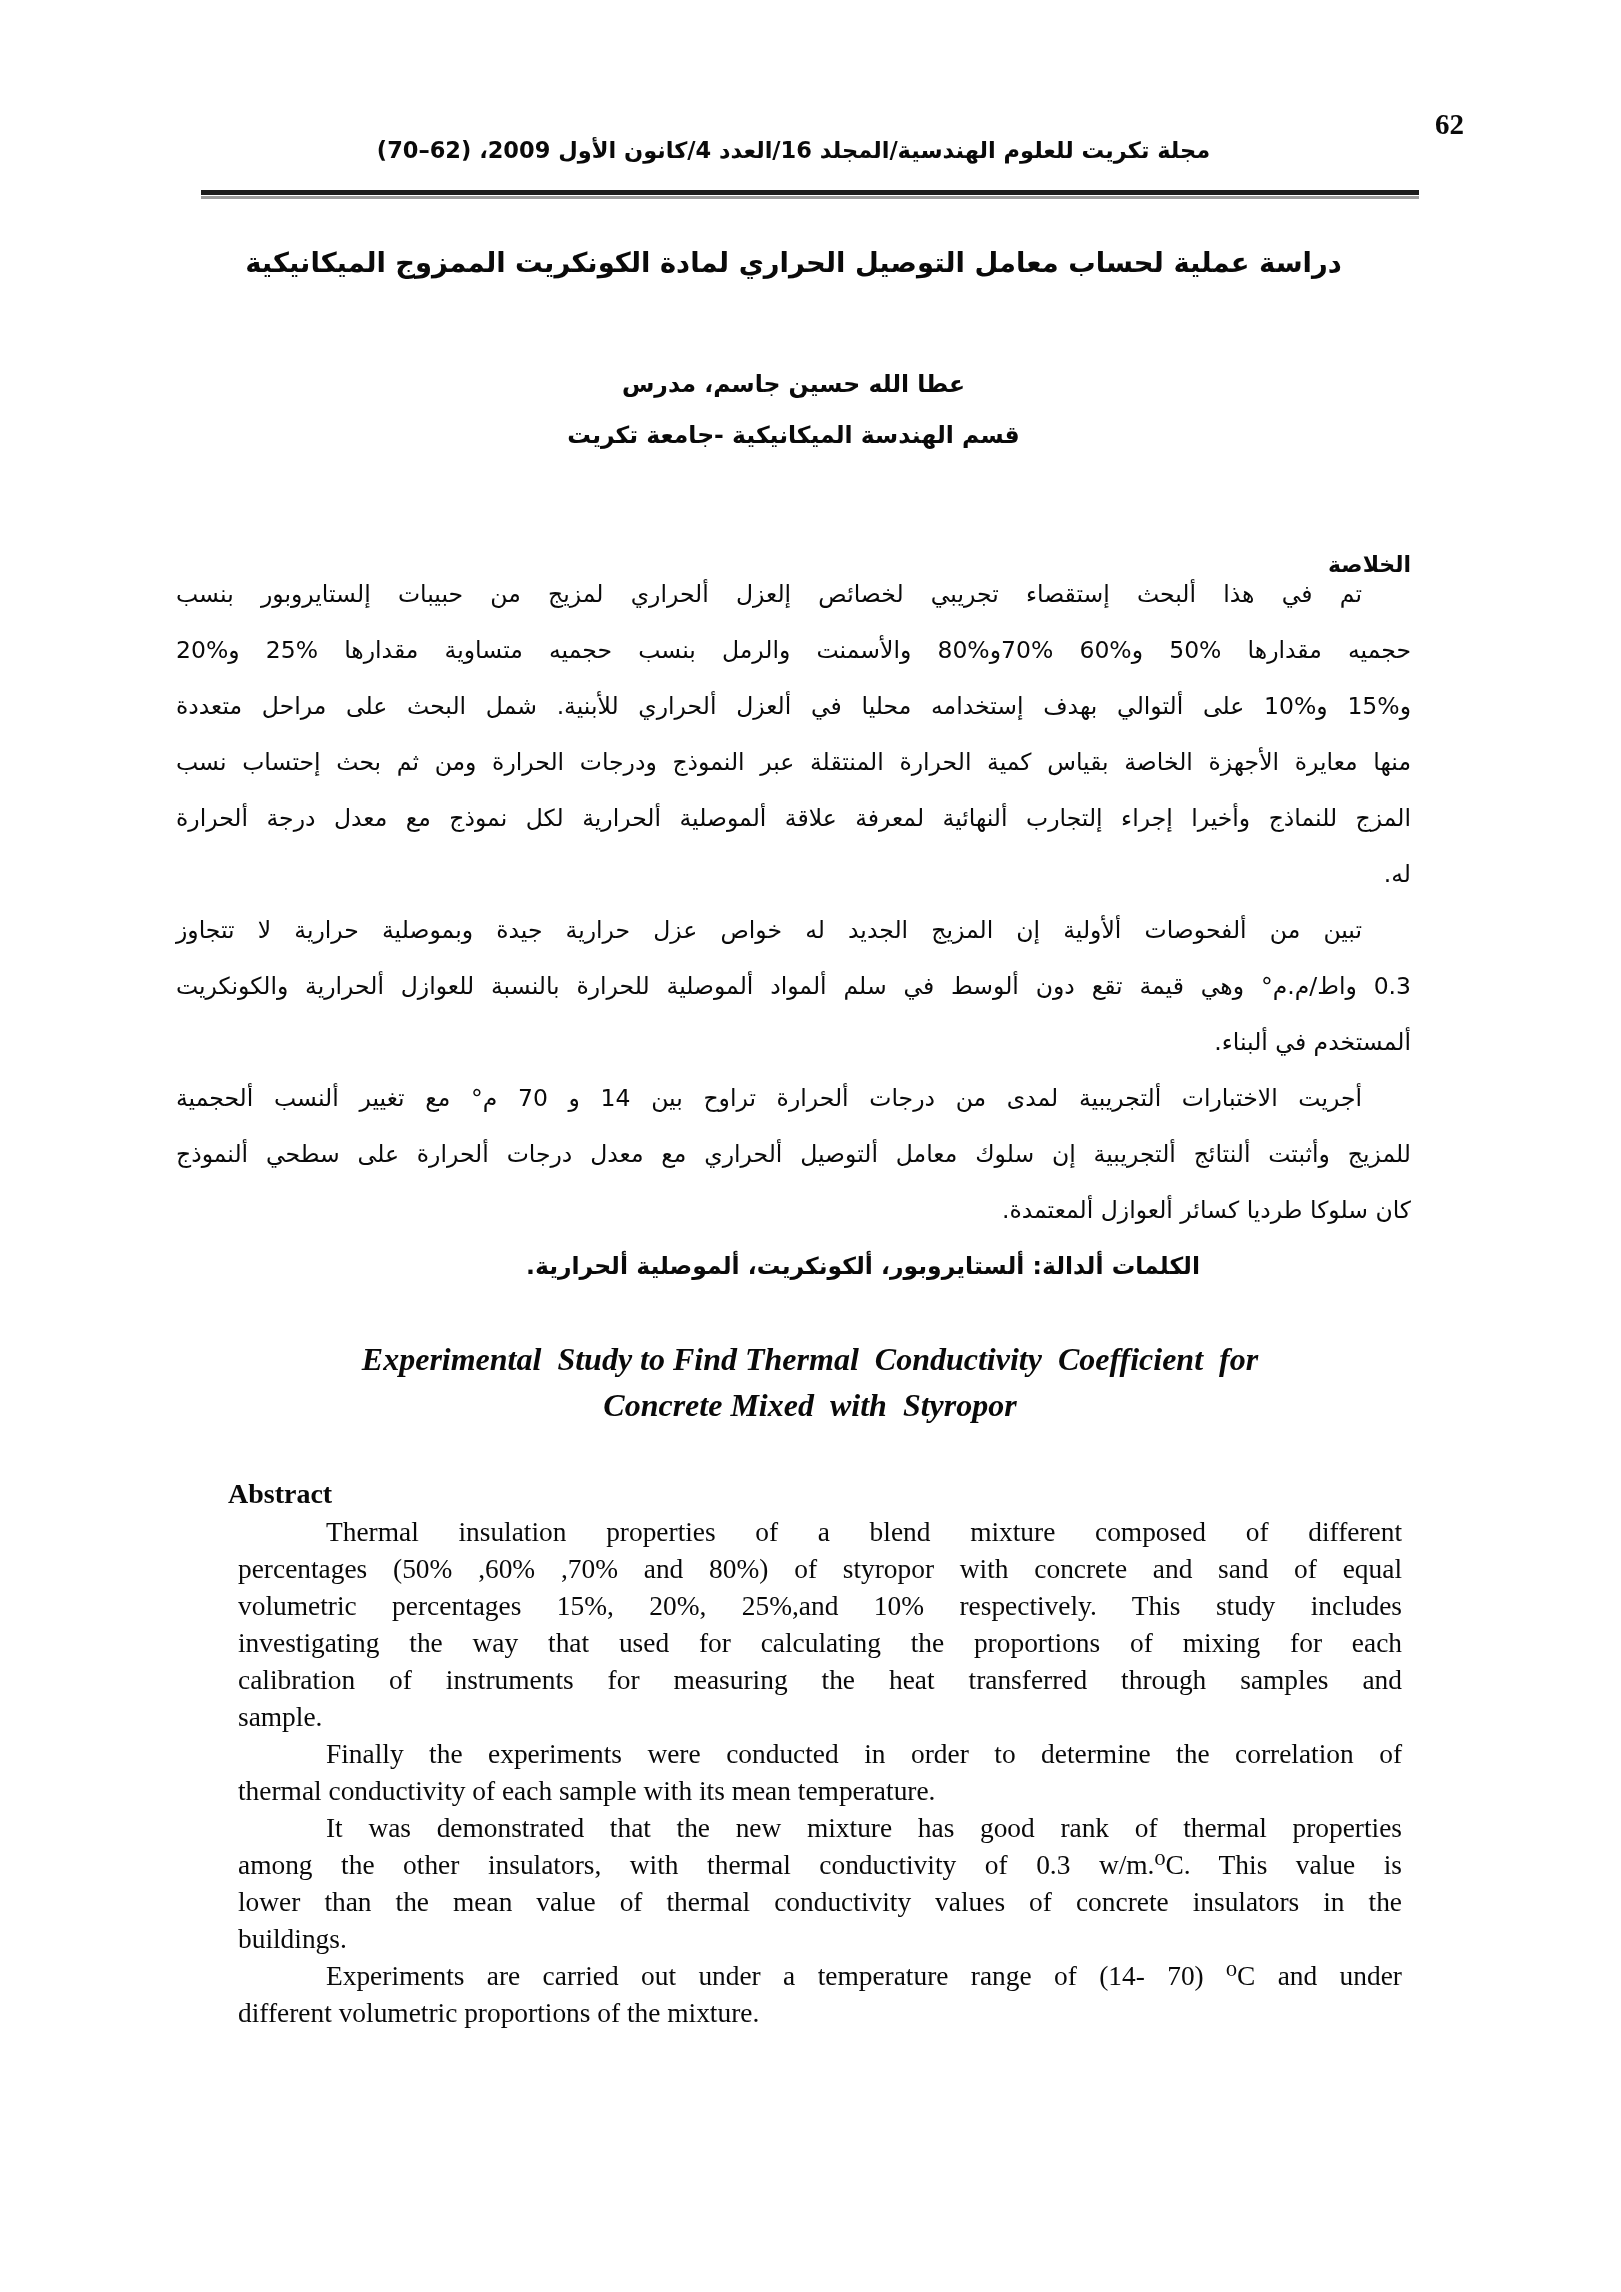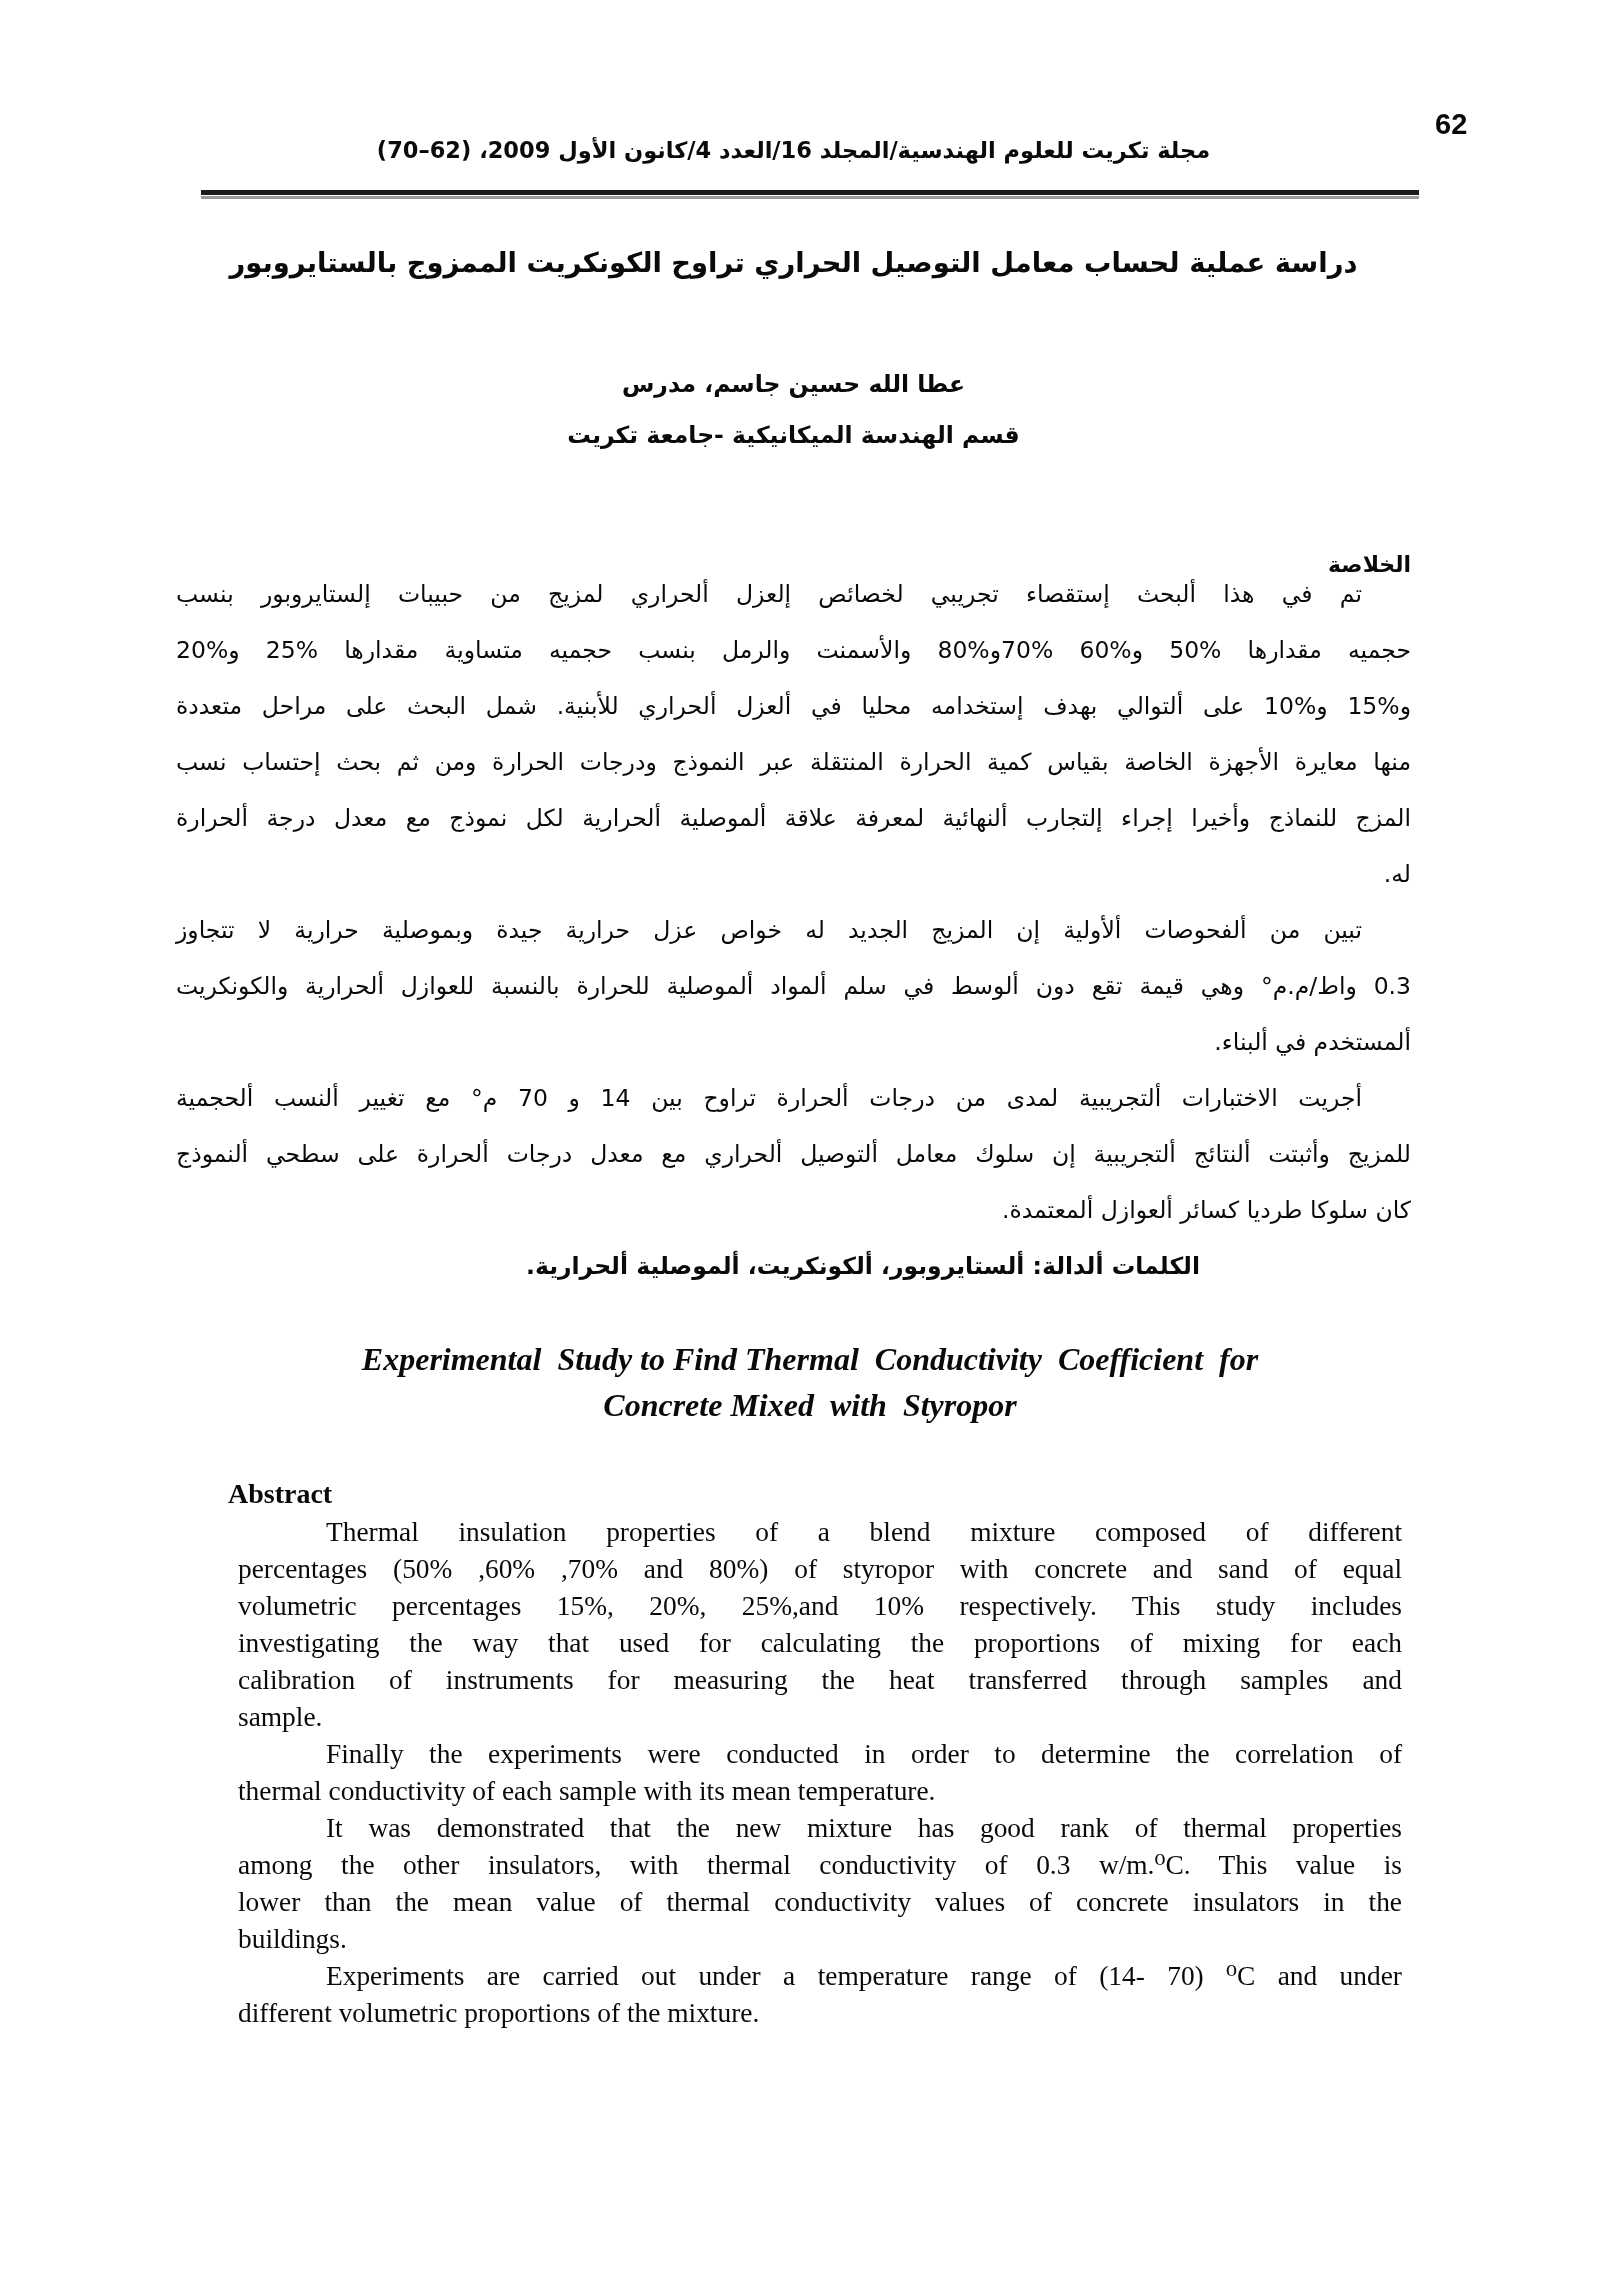--- a/index.html
+++ b/index.html
@@ -9,21 +9,21 @@
     position: relative;
     font-family: "Liberation Serif", "DejaVu Serif", serif;
     overflow: hidden;
   }
   .abs { position: absolute; }
 
   
   .page-number {
     left: 1435px; top: 108px;
     font-size: 29px; font-weight: bold;
-    font-family: Liberation Sans, sans-serif;
+    font-family: Liberation Serif, serif;
   }
   .journal-header {
     left: 176px; width: 1235px; top: 137px;
     direction: rtl; text-align: center;
     font-family: "DejaVu Sans", sans-serif;
     font-size: 22.5px; font-weight: bold;
   }
   .rule-black { left: 201px; width: 1218px; top: 190px; height: 4.9px; background: #1b1b1b; }
   .rule-gray  { left: 201px; width: 1218px; top: 196px; height: 2.9px; background: #9a9a9a; }
 
@@ -79,21 +79,21 @@
 </head>
 <body>
 
 <div class="abs page-number">62</div>
 
 <div class="abs journal-header" dir="rtl">مجلة تكريت للعلوم الهندسية/المجلد 16/العدد 4/كانون الأول 2009، (62–70)</div>
 
 <div class="abs rule-black"></div>
 <div class="abs rule-gray"></div>
 
-<div class="abs ar arabic-title" dir="rtl">دراسة عملية لحساب معامل التوصيل الحراري تراوح الكونكريت الممزوج بالستايروبور</div>
+<div class="abs ar arabic-title" dir="rtl">دراسة عملية لحساب معامل التوصيل الحراري لمادة الكونكريت الممزوج الميكانيكية</div>
 <div class="abs ar author-line" dir="rtl">عطا الله حسين جاسم، مدرس</div>
 <div class="abs ar affiliation-line" dir="rtl">قسم الهندسة الميكانيكية -جامعة تكريت</div>
 
 <div class="abs ar ar-abstract-heading" dir="rtl">الخلاصة</div>
 
 <div class="abs ar ar-flow" dir="rtl">
   <div class="just ar-par">
       <div class="tline first">تم في هذا ألبحث إستقصاء تجريبي لخصائص إلعزل ألحراري لمزيج من حبيبات إلستايروبور بنسب</div>
       <div class="tline">حجميه مقدارها %50 و%60 %70و%80 والأسمنت والرمل بنسب حجميه متساوية مقدارها %25 و%20</div>
       <div class="tline">و%15 و%10 على ألتوالي بهدف إستخدامه محليا في ألعزل ألحراري للأبنية. شمل البحث على مراحل متعددة</div>

